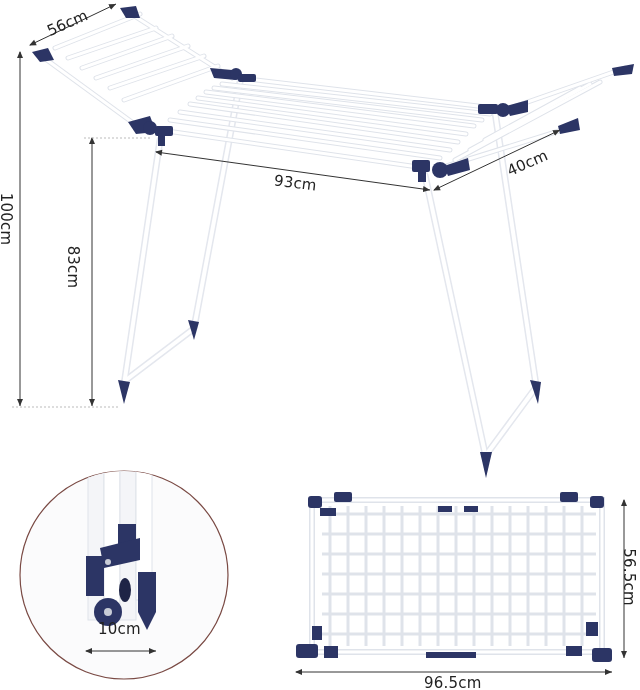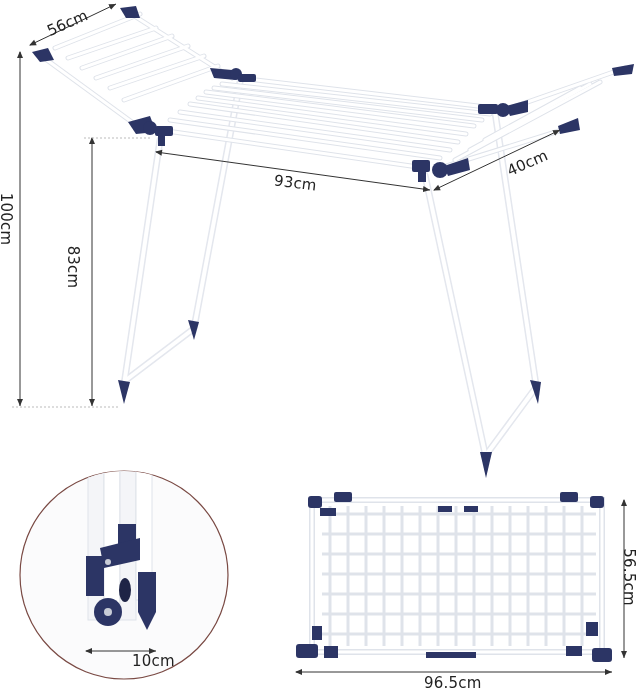--- a/index.html
+++ b/index.html
@@ -207,15 +207,15 @@
     <line x1="296" y1="672" x2="612" y2="672" stroke="#333" stroke-width="1" marker-start="url(#arrs)" marker-end="url(#arr)"></line>
     <line x1="624" y1="500" x2="624" y2="658" stroke="#333" stroke-width="1" marker-start="url(#arrs)" marker-end="url(#arr)"></line>
   </g>
 </svg>
 
 <div class="dim-label" style="left:46px; top:14px; transform: rotate(-24deg);">56cm</div>
 <div class="dim-label" style="left:274px; top:174px; transform: rotate(7deg);">93cm</div>
 <div class="dim-label" style="left:506px; top:154px; transform: rotate(-24deg);">40cm</div>
 <div class="dim-label" style="left:-20px; top:210px; transform: rotate(90deg);">100cm</div>
 <div class="dim-label" style="left:52px; top:258px; transform: rotate(90deg);">83cm</div>
-<div class="dim-label" style="left:98px; top:652px;margin-left:34px;">10cm</div>
+<div class="dim-label" style="left:98px; top:620px;">10cm</div>
 <div class="dim-label" style="left:424px; top:674px;">96.5cm</div>
 <div class="dim-label" style="left:600px; top:568px; transform: rotate(90deg);">56.5cm</div>
 
 </body></html>

